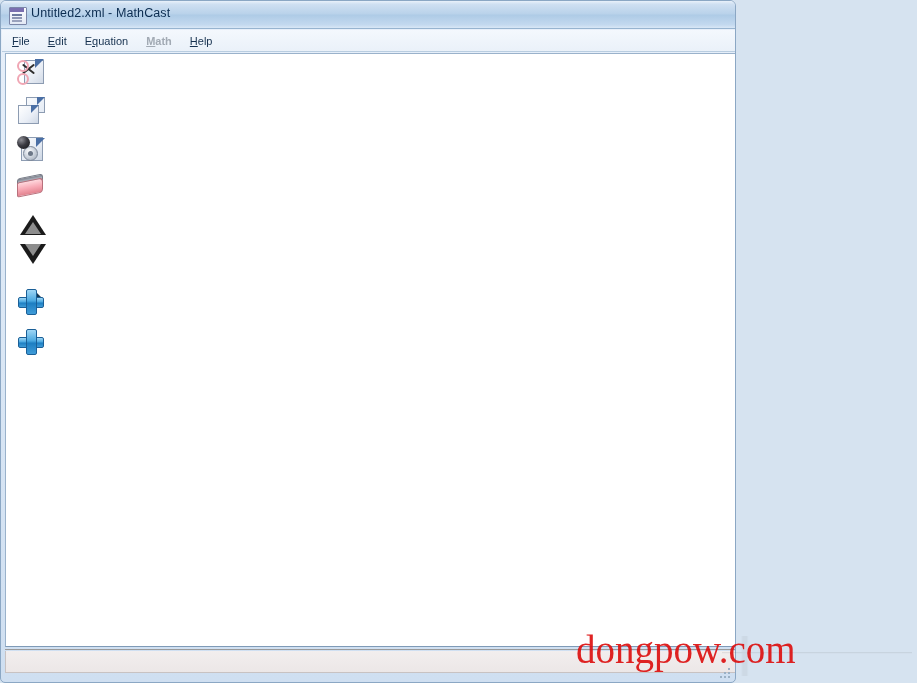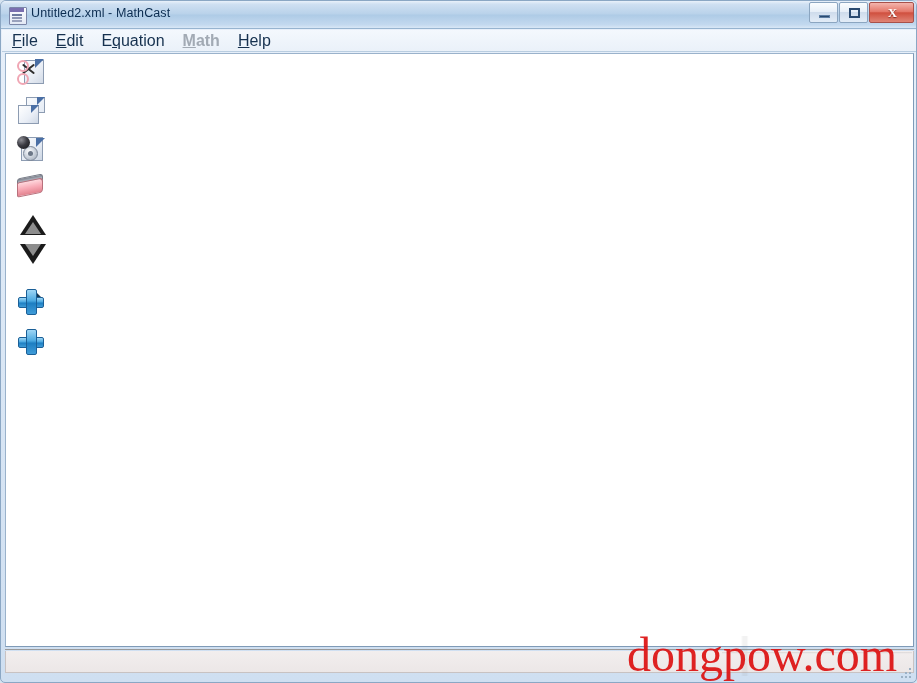--- a/index.html
+++ b/index.html
@@ -11,21 +11,21 @@
     width: 917px;
     height: 683px;
     overflow: hidden;
     font-family: "Liberation Sans", sans-serif;
   }
 
   
   .window {
     position: absolute;
     left: 0; top: 0;
-    width: 917px;
+    width: 736px;
     height: 683px;
     box-sizing: border-box;
     background: linear-gradient(to bottom, #e8f0fa 0%, #dde9f6 40%, #cfdff1 100%);
     border: 1px solid #8ba7c4;
     border-radius: 6px 6px 5px 5px;
     overflow: hidden;
   }
 
   
   .titlebar {
@@ -132,21 +132,21 @@
     width: 915px;
     height: 22px;
     background: linear-gradient(to bottom, #f4f8fd 0%, #eaf1f9 100%);
     border-bottom: 1px solid #b9cde0;
     box-sizing: border-box;
     display: flex;
     align-items: center;
     padding-left: 9px;
   }
   .menu-item {
-    font-size: 16px;
+    font-size: 11px;
     color: #16314f;
     margin-right: 16px;
     white-space: nowrap;
     padding: 1px 1px;
   }
   .menu-item.disabled { color: #a2aab4; font-weight: bold; }
   .menu-item u { text-decoration: underline; }
 
   
   .client {
@@ -371,23 +371,23 @@
   }
   .resize-grip {
     position: absolute;
     right: 3px; bottom: 2px;
     width: 12px; height: 12px;
   }
 
   
   .watermark {
     position: absolute;
-    left: 627px; top: 627px;
+    left: 576px; top: 627px;
     font-family: "Liberation Serif", serif;
-    font-size: 48px;
+    font-size: 39px;
     color: #dd1111;
     letter-spacing: 0px;
     white-space: nowrap;
     opacity: 0.92;
     pointer-events: none;
   }
   .watermark-ghost {
     position: absolute;
     left: 722px; top: 636px;
     width: 190px; height: 40px;

